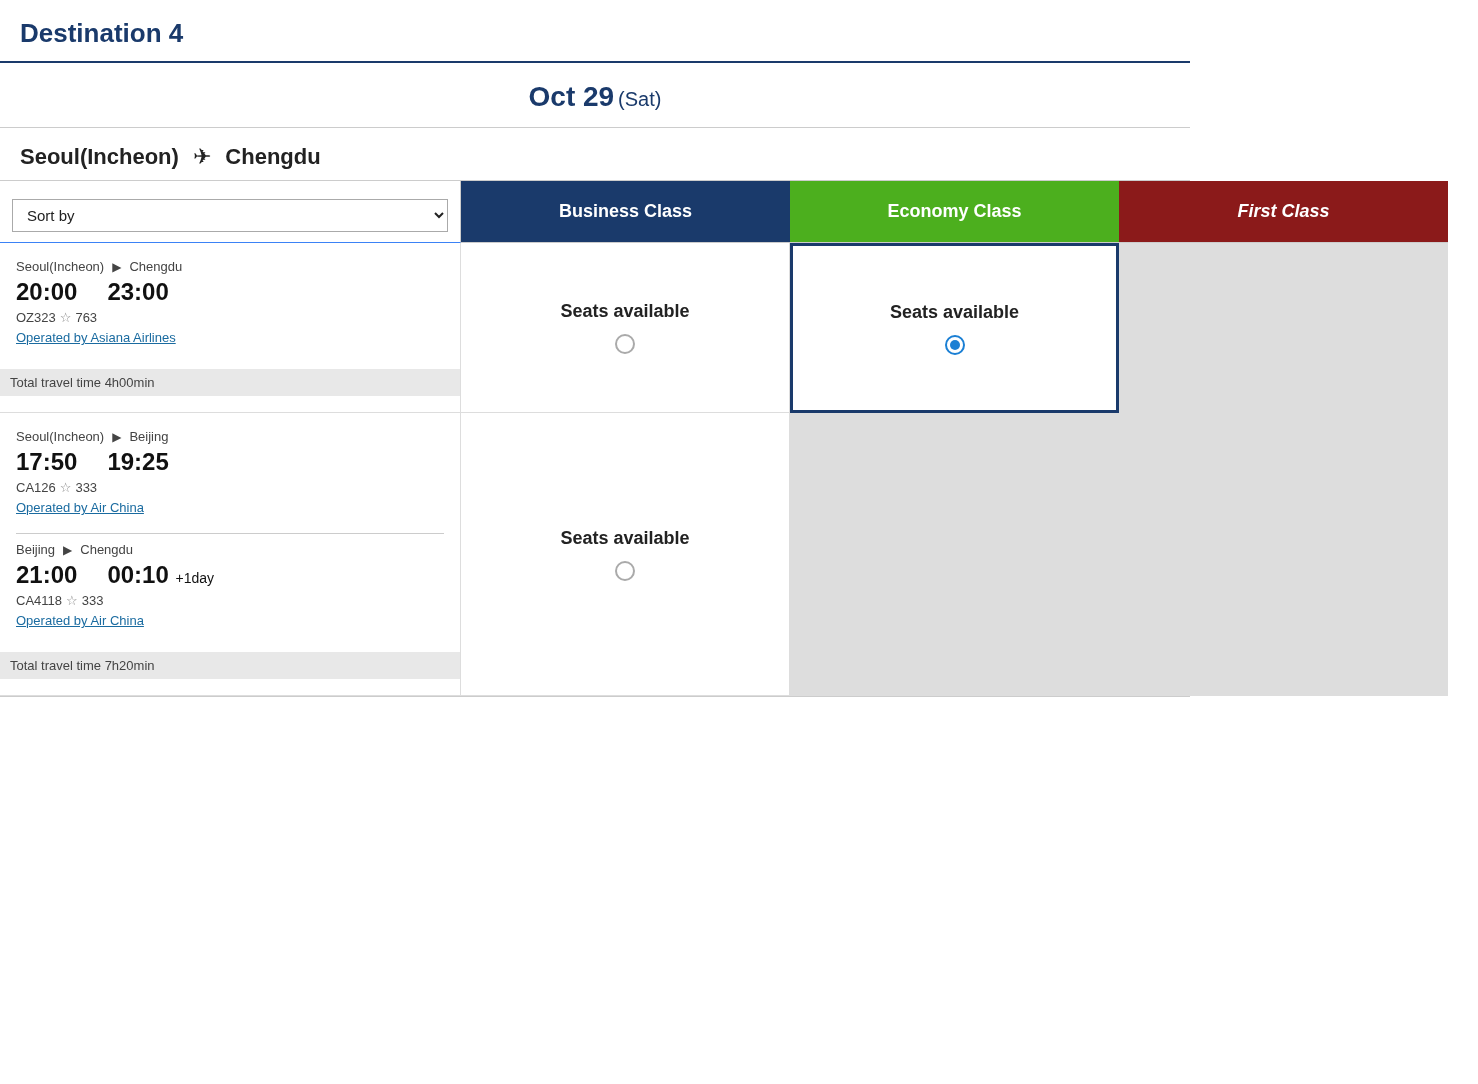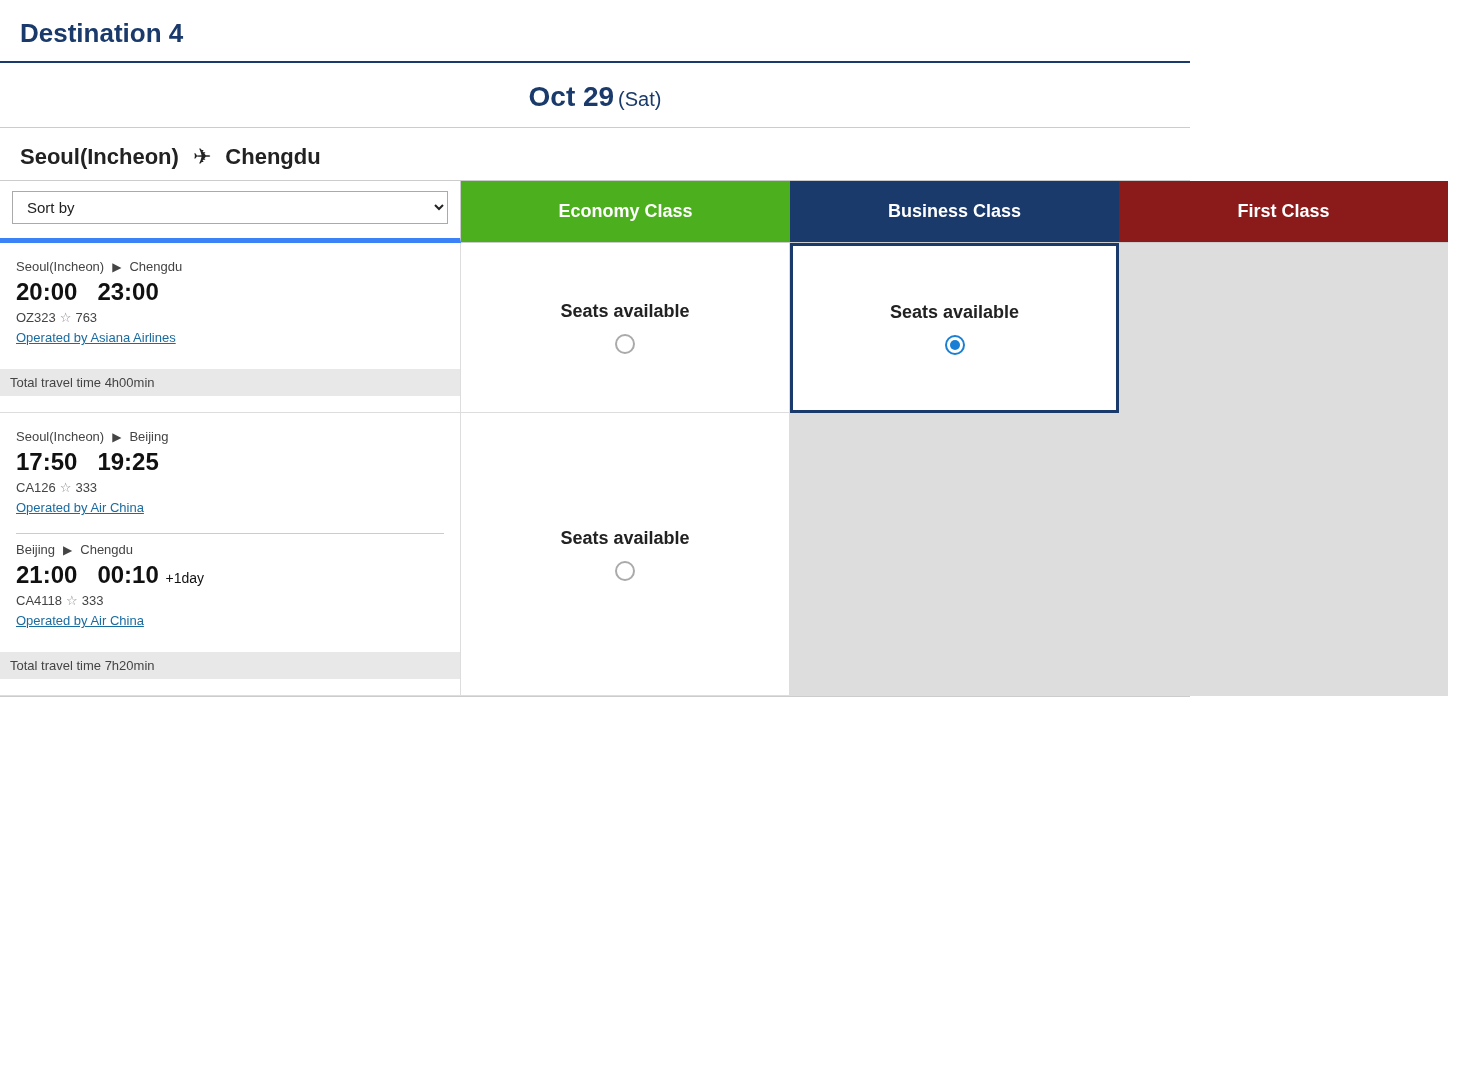--- a/index.html
+++ b/index.html
@@ -66,23 +66,23 @@
     
     .main-grid {
       display: grid;
       grid-template-columns: 461px 329px 329px 329px;
       border-bottom: 1px solid #ccc;
     }
 
     .sort-cell {
       padding: 10px 12px;
       display: flex;
-      align-items: flex-start;
+      align-items: flex-end;
       border-right: 1px solid #ccc;
-      border-bottom: 5px solid #3b82f6;
+      border-bottom: 1px solid #3b82f6;
     }
     .sort-select {
       width: 100%;
       padding: 6px 10px;
       font-size: 15px;
       border: 1px solid #aaa;
       background: #fff;
       color: #222;
       appearance: auto;
       cursor: pointer;
@@ -93,21 +93,21 @@
       align-items: center;
       justify-content: center;
       font-size: 18px;
       font-weight: bold;
       color: #fff;
       padding: 20px 10px;
       border-bottom: 1px solid #ccc;
     }
     .class-header.economy { background: #4caf1e; }
     .class-header.business { background: #1a3a6b; }
-    .class-header.first { background: #8b1a1a; }
+    .class-header.first { background: #8b1a1a; font-style: italic; }
 
     .flight-info-cell {
       padding: 16px 16px 0 16px;
       border-right: 1px solid #ddd;
       border-bottom: 1px solid #ddd;
     }
 
     .flight-segment {
       margin-bottom: 10px;
     }
@@ -120,21 +120,21 @@
       color: #444;
       margin-bottom: 4px;
     }
     .segment-arrow {
       color: #444;
       font-size: 12px;
     }
 
     .segment-times {
       display: flex;
-      gap: 20px;
+      gap: 30px;
       font-size: 24px;
       font-weight: bold;
       color: #111;
       margin-bottom: 4px;
     }
 
     .segment-flight-info {
       font-size: 13px;
       color: #444;
       margin-bottom: 4px;
@@ -256,22 +256,22 @@
   <div class="main-grid">
 
     <div class="sort-cell">
       <select class="sort-select">
         <option>Sort by</option>
         <option>Price</option>
         <option>Duration</option>
         <option>Departure</option>
       </select>
     </div>
+    <div class="class-header business">Business Class</div>
     <div class="class-header economy">Economy Class</div>
-    <div class="class-header business">Business Class</div>
     <div class="class-header first">First Class</div>
 
     <div class="flight-info-cell">
       <div class="flight-segment">
         <div class="segment-route">
           <span>Seoul(Incheon)</span>
           <span class="segment-arrow">▶</span>
           <span>Chengdu</span>
         </div>
         <div class="segment-times">

